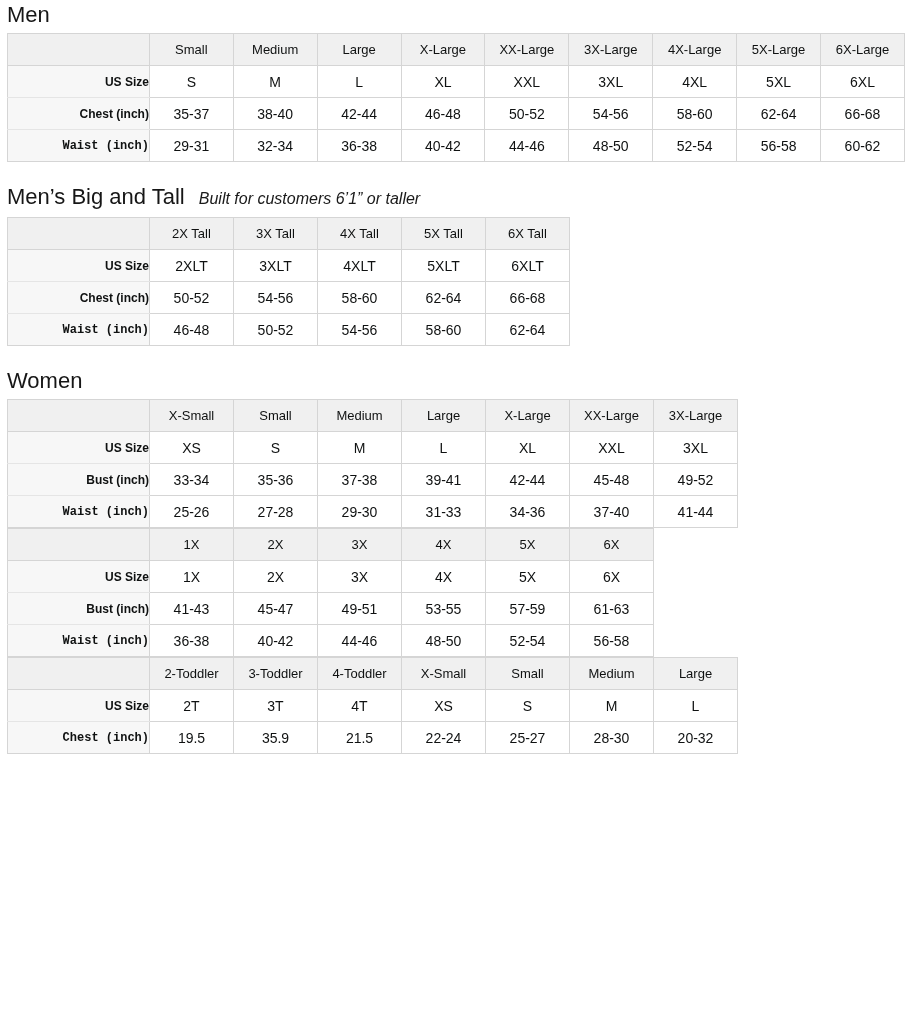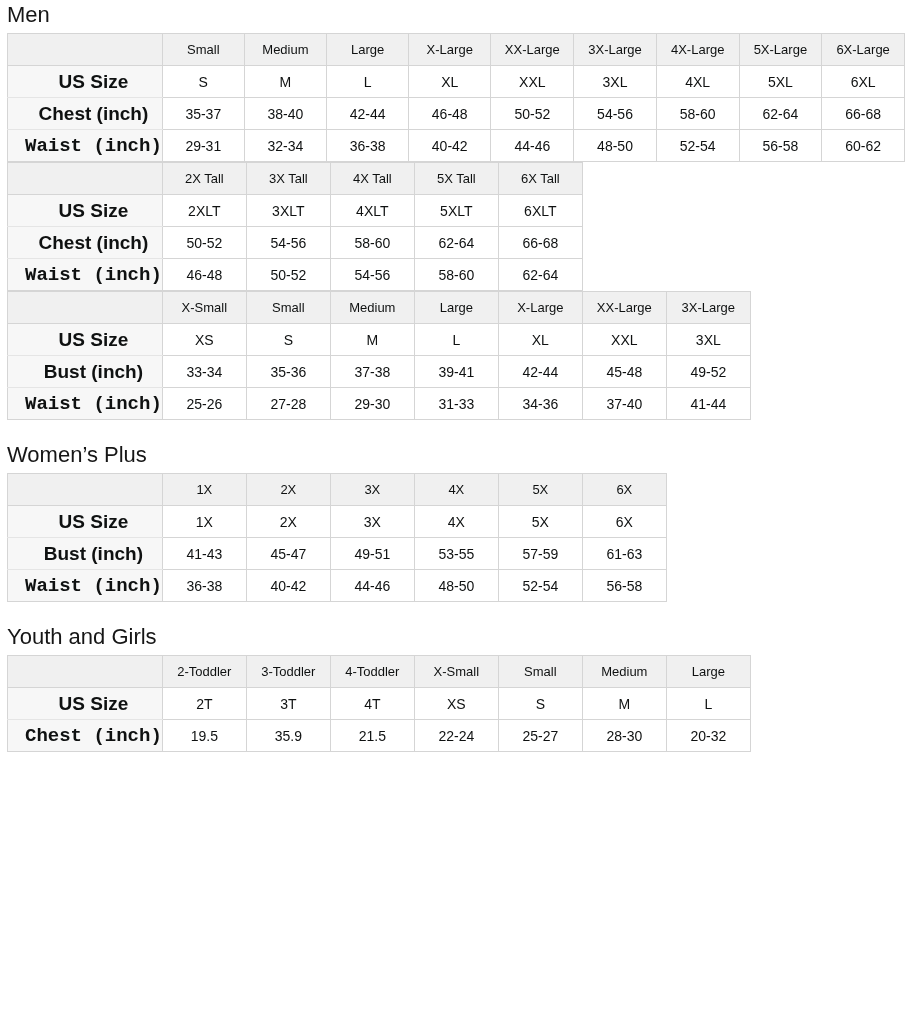--- a/index.html
+++ b/index.html
@@ -49,24 +49,24 @@
   }
   thead th{
     background:var(--header-bg);
     font-size:13px;
     text-align:center;
     color:var(--text);
     margin-left:37px;
   }
   tbody th.row-label{
     background:var(--label-bg);
-    text-align:center;
+    text-align:right;
     padding-left:17px;
     font-weight:700;
-    font-size:19px;
+    font-size:12px;
     border-top-color:var(--label-border);
     border-bottom-color:var(--label-border);
     border-left-color:var(--border);
   }
   tbody tr:last-child th.row-label{border-bottom-color:var(--border);font-family:Liberation Mono, monospace;}
   td{
     text-align:center;
     font-size:14px;
     background:#fff;
   }
@@ -138,20 +138,21 @@
             <td>44-46</td>
             <td>48-50</td>
             <td>52-54</td>
             <td>56-58</td>
             <td>60-62</td>
           </tr>
         </tbody>
       </table>
     </section>
     <section>
+      <h2 class="section-title"><span>Men’s Big and Tall</span><em class="subtitle">Built for customers 6’1” or taller</em></h2>
       <table>
         <colgroup>
           <col class="label-col">
           <col class="data-col">
           <col class="data-col">
           <col class="data-col">
           <col class="data-col">
           <col class="data-col">
         </colgroup>
         <thead>
@@ -186,20 +187,21 @@
             <td>46-48</td>
             <td>50-52</td>
             <td>54-56</td>
             <td>58-60</td>
             <td>62-64</td>
           </tr>
         </tbody>
       </table>
     </section>
     <section>
+      <h2 class="section-title"><span>Women</span></h2>
       <table>
         <colgroup>
           <col class="label-col">
           <col class="data-col">
           <col class="data-col">
           <col class="data-col">
           <col class="data-col">
           <col class="data-col">
           <col class="data-col">
           <col class="data-col">
@@ -244,21 +246,20 @@
             <td>29-30</td>
             <td>31-33</td>
             <td>34-36</td>
             <td>37-40</td>
             <td>41-44</td>
           </tr>
         </tbody>
       </table>
     </section>
     <section>
-      <h2 class="section-title"><span>Women’s  Plus</span></h2>
       <table>
         <colgroup>
           <col class="label-col">
           <col class="data-col">
           <col class="data-col">
           <col class="data-col">
           <col class="data-col">
           <col class="data-col">
           <col class="data-col">
         </colgroup>
@@ -298,21 +299,20 @@
             <td>40-42</td>
             <td>44-46</td>
             <td>48-50</td>
             <td>52-54</td>
             <td>56-58</td>
           </tr>
         </tbody>
       </table>
     </section>
     <section>
-      <h2 class="section-title"><span>Youth and Girls</span></h2>
       <table>
         <colgroup>
           <col class="label-col">
           <col class="data-col">
           <col class="data-col">
           <col class="data-col">
           <col class="data-col">
           <col class="data-col">
           <col class="data-col">
           <col class="data-col">

